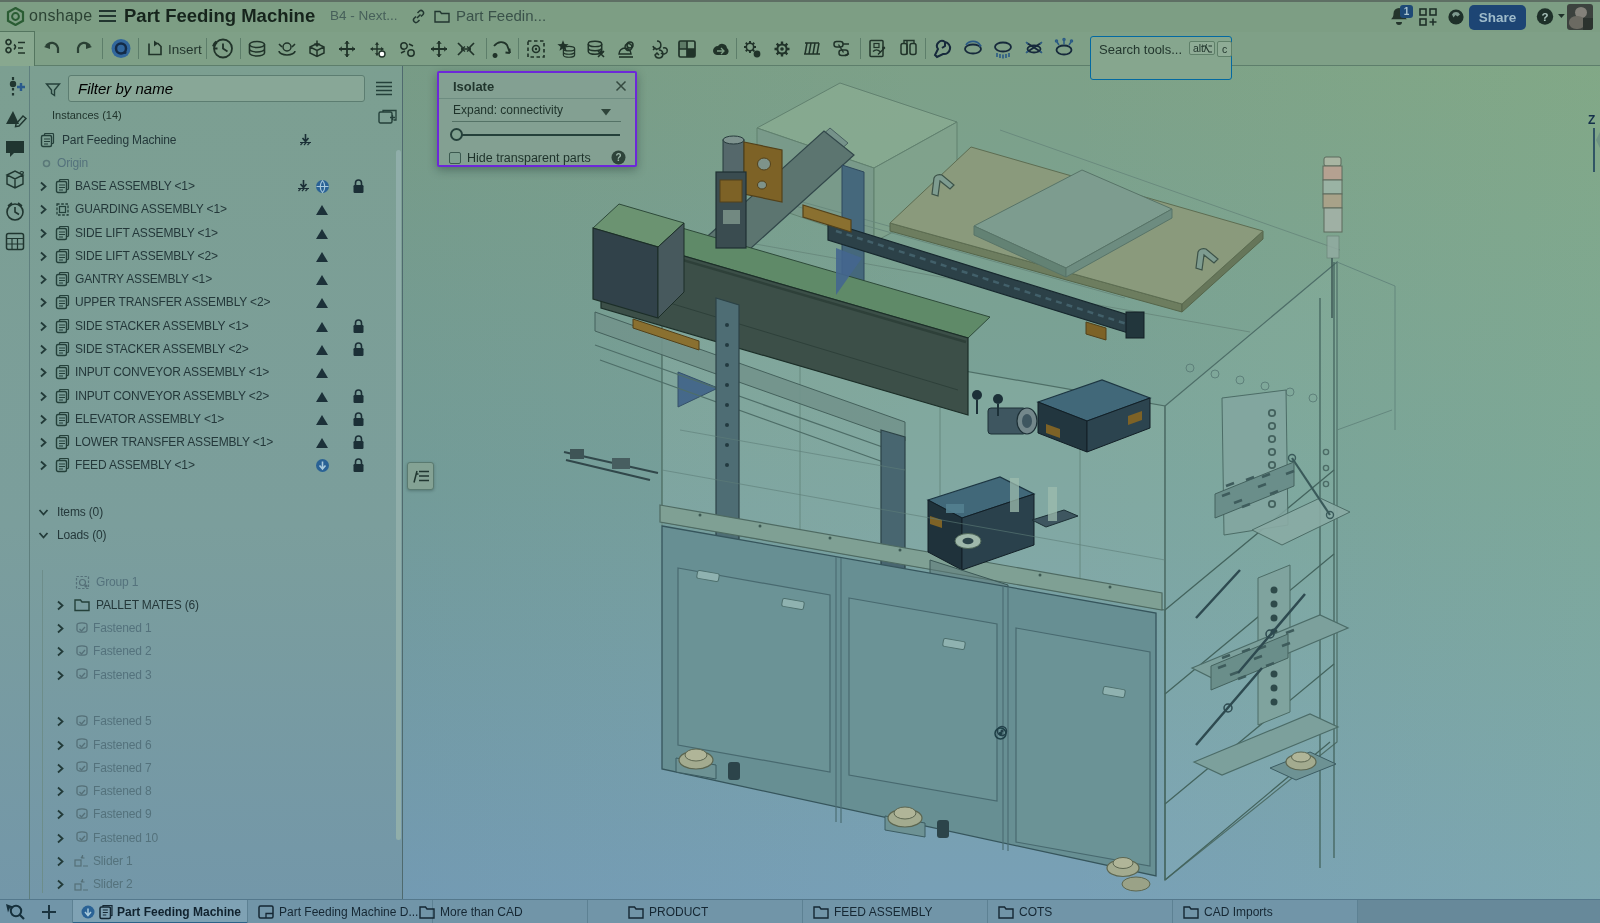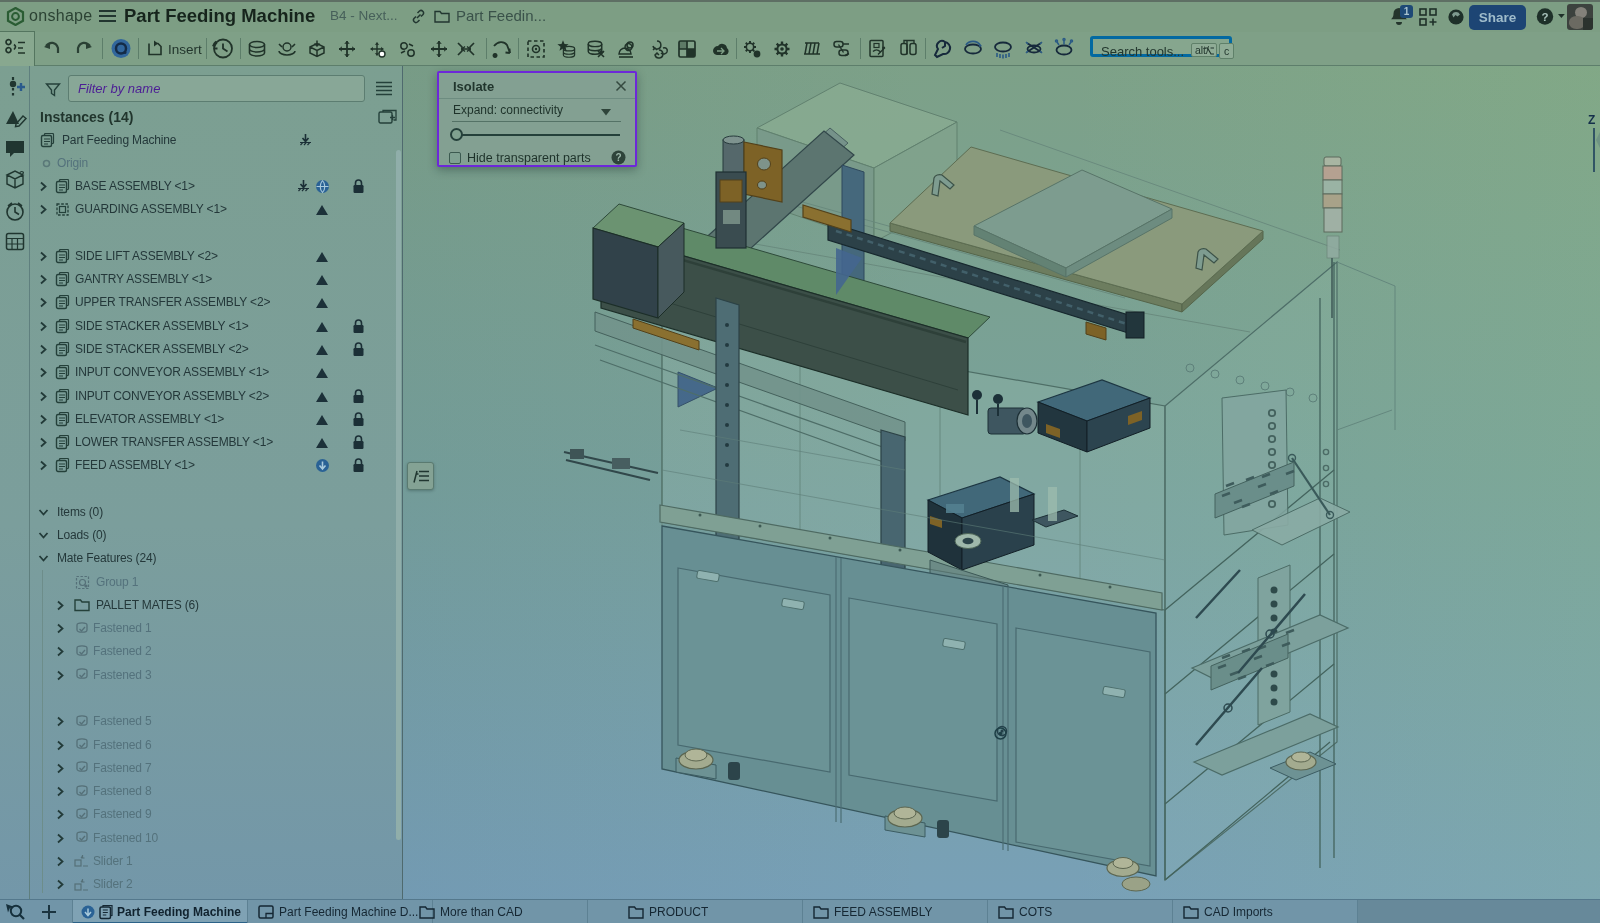--- a/index.html
+++ b/index.html
@@ -489,21 +489,21 @@
       <g transform="translate(1064,17)">
           <ellipse cy="1" rx="7.5" ry="4.5" fill="none" stroke="#16293b" stroke-width="1.8"></ellipse>
           <g stroke="#2a5a85" stroke-width="1.5" fill="none">
             <path d="M-5 -4 l-2 -3 M0 -4.5 v-3.5 M5 -4 l2 -3"></path>
             <circle cx="-7.5" cy="-8" r="1"></circle>
             <circle cx="0" cy="-9.5" r="1"></circle>
             <circle cx="7.5" cy="-8" r="1"></circle>
           </g>
         </g>
     </svg>
-    <div style="position:absolute;left:1090px;top:4px;width:142px;height:21px;background:#86a68e;border:3px solid #0369a1;border-radius:3px">
+    <div style="position:absolute;left:1090px;top:4px;width:142px;height:44px;background:#86a68e;border:1px solid #0369a1;border-radius:3px">
       <span style="position:absolute;left:8px;top:5px;font-size:13px;color:#23372e">Search tools...</span>
       <span style="position:absolute;left:98px;top:4px;width:26px;height:14px;font-size:10.5px;color:#23372e;border:1px solid #5f8069;border-radius:2px;background:#8fac96">&nbsp;alt/<svg style="position:absolute;right:2px;top:3px" width="9" height="8" viewBox="0 0 9 8">
             <path d="M0 1 h2.5 l3.5 6 H9 M5.5 1 H9" stroke="#23372e" stroke-width="1.2" fill="none"></path>
           </svg></span>
       <span style="position:absolute;left:126px;top:4px;font-size:10.5px;color:#23372e;border:1px solid #5f8069;border-radius:2px;background:#8fac96;padding:1px 4px">c</span>
     </div>
   </div>
   <div id="lstrip">
     <svg style="position:absolute;left:4px;top:10px" width="24" height="22" viewBox="0 0 24 22">
       <circle cx="9" cy="8" r="3.2" fill="#203630"></circle>
@@ -527,27 +527,27 @@
     </svg>
     <svg style="position:absolute;left:4px;top:165px" width="22" height="21" viewBox="0 0 22 21">
       <rect x="2.5" y="2.5" width="17" height="16" rx="2" fill="none" stroke="#203630" stroke-width="1.5"></rect>
       <path d="M2.5 7.5 h17 M8 7.5 v11 M13.5 7.5 v11 M2.5 13 h17" stroke="#203630" stroke-width="1.2"></path>
     </svg>
   </div>
   <div id="tree">
     <svg style="position:absolute;left:15px;top:16px" width="16" height="16" viewBox="0 0 16 16">
       <path d="M1.5 2 H14.5 L9.5 8 V13.5 L6.5 11.5 V8 Z" fill="none" stroke="#24403a" stroke-width="1.4"></path>
     </svg>
-    <div style="position:absolute;left:38px;top:9px;width:297px;height:27px;background:#88a797;border:1px solid #5c7d71;border-radius:3px;font-size:13px;font-style:italic;color:#4c1d95;line-height:25px;padding-left:9px">Filter by name</div>
+    <div style="position:absolute;left:38px;top:9px;width:297px;height:27px;background:#88a797;border:1px solid #5c7d71;border-radius:3px;font-size:15px;font-style:italic;color:#000000;line-height:25px;padding-left:9px">Filter by name</div>
     <svg style="position:absolute;left:345px;top:14px" width="18" height="17" viewBox="0 0 18 17">
       <g stroke="#24403a" stroke-width="1.7">
           <path d="M1 2.5 h16 M1 6.5 h16 M1 10.5 h16 M1 14.5 h16"></path>
         </g>
     </svg>
-    <div style="position:absolute;left:10px;top:43px;font-size:14px;font-weight:bold;color:#21352d">Instances (14)</div>
+    <div style="position:absolute;left:22px;top:43px;font-size:11px;font-weight:normal;color:#21352d">Instances (14)</div>
     <svg style="position:absolute;left:348px;top:43px" width="19" height="16" viewBox="0 0 19 16">
       <rect x="1" y="3" width="13" height="11" rx="1.5" fill="none" stroke="#24403a" stroke-width="1.4"></rect>
       <path d="M5 3 V1.5 H18 V11 h-2.5 M14.5 6 v5 M12 8.5 h5" fill="none" stroke="#24403a" stroke-width="1.3"></path>
     </svg>
     <div style="position:absolute;left:12px;top:504px;width:1px;height:323px;background:#6d8d8a"></div>
 <div class="trow" style="top:62.5px">
         <svg style="position:absolute;left:10px;top:4px" width="15" height="15" viewBox="0 0 15 15">
           <rect x="1.5" y="2.5" width="10" height="11" rx="1.5" fill="none" stroke="#24403a" stroke-width="1.4"></rect>
           <path d="M4.5 2.5 v-1 a1 1 0 0 1 1 -1 h7 a1 1 0 0 1 1 1 v8 a1 1 0 0 1 -1 1 h-1" fill="none" stroke="#24403a" stroke-width="1.2"></path>
           <path d="M4 6 h6 M4 8.5 h6 M4 11 h4" stroke="#24403a" stroke-width="1.1"></path>
@@ -591,20 +591,32 @@
         <svg class="chev" style="left:8px" viewBox="0 0 11 11">
           <path d="M3 1.5 l4.5 4 -4.5 4" fill="none" stroke="#223a38" stroke-width="1.8"></path>
         </svg>
         <svg style="position:absolute;left:25px;top:4px" width="15" height="15" viewBox="0 0 15 15">
           <rect x="2" y="2" width="11" height="11" fill="none" stroke="#24403a" stroke-width="1.3" stroke-dasharray="2.6 1.6"></rect>
           <rect x="4.5" y="4.5" width="6" height="6" fill="none" stroke="#24403a" stroke-width="1.2"></rect>
         </svg>
         <span class="lbl" style="left:45px">GUARDING ASSEMBLY &lt;1&gt;</span>
         <div class="tri" style="left:286px"></div>
       </div>
+    <div class="trow" style="top:155.6px">
+        <svg class="chev" style="left:8px" viewBox="0 0 11 11">
+          <path d="M3 1.5 l4.5 4 -4.5 4" fill="none" stroke="#223a38" stroke-width="1.8"></path>
+        </svg>
+        <svg style="position:absolute;left:25px;top:4px" width="15" height="15" viewBox="0 0 15 15">
+          <rect x="1.5" y="2.5" width="10" height="11" rx="1.5" fill="none" stroke="#24403a" stroke-width="1.4"></rect>
+          <path d="M4.5 2.5 v-1 a1 1 0 0 1 1 -1 h7 a1 1 0 0 1 1 1 v8 a1 1 0 0 1 -1 1 h-1" fill="none" stroke="#24403a" stroke-width="1.2"></path>
+          <path d="M4 6 h6 M4 8.5 h6 M4 11 h4" stroke="#24403a" stroke-width="1.1"></path>
+        </svg>
+        <span class="lbl" style="left:45px">SIDE LIFT ASSEMBLY &lt;1&gt;</span>
+        <div class="tri" style="left:286px"></div>
+      </div>
     <div class="trow" style="top:178.8px">
         <svg class="chev" style="left:8px" viewBox="0 0 11 11">
           <path d="M3 1.5 l4.5 4 -4.5 4" fill="none" stroke="#223a38" stroke-width="1.8"></path>
         </svg>
         <svg style="position:absolute;left:25px;top:4px" width="15" height="15" viewBox="0 0 15 15">
           <rect x="1.5" y="2.5" width="10" height="11" rx="1.5" fill="none" stroke="#24403a" stroke-width="1.4"></rect>
           <path d="M4.5 2.5 v-1 a1 1 0 0 1 1 -1 h7 a1 1 0 0 1 1 1 v8 a1 1 0 0 1 -1 1 h-1" fill="none" stroke="#24403a" stroke-width="1.2"></path>
           <path d="M4 6 h6 M4 8.5 h6 M4 11 h4" stroke="#24403a" stroke-width="1.1"></path>
         </svg>
         <span class="lbl" style="left:45px">SIDE LIFT ASSEMBLY &lt;2&gt;</span>
@@ -749,26 +761,20 @@
         <svg class="chev" style="left:8px" viewBox="0 0 11 11">
           <path d="M1.5 3 l4 4.5 4 -4.5" fill="none" stroke="#223a38" stroke-width="1.8"></path>
         </svg>
         <span class="lbl" style="left:27px">Items (0)</span>
       </div>
     <div class="trow" style="top:458.1px">
         <svg class="chev" style="left:8px" viewBox="0 0 11 11">
           <path d="M1.5 3 l4 4.5 4 -4.5" fill="none" stroke="#223a38" stroke-width="1.8"></path>
         </svg>
         <span class="lbl" style="left:27px">Loads (0)</span>
-      </div>
-    <div class="trow" style="top:481.4px">
-        <svg class="chev" style="left:8px" viewBox="0 0 11 11">
-          <path d="M1.5 3 l4 4.5 4 -4.5" fill="none" stroke="#223a38" stroke-width="1.8"></path>
-        </svg>
-        <span class="lbl" style="left:27px">Mate Features (24)</span>
       </div>
     <div class="trow" style="top:504.6px">
         <svg style="position:absolute;left:45px;top:4px" width="15" height="15" viewBox="0 0 15 15">
           <rect x="1.5" y="1.5" width="12" height="12" fill="none" stroke="#557078" stroke-width="1.2" stroke-dasharray="2.4 1.6"></rect>
           <circle cx="7.5" cy="7.5" r="3" fill="none" stroke="#557078" stroke-width="1.2"></circle>
           <circle cx="11" cy="11" r="1.6" fill="#557078"></circle>
         </svg>
         <span class="lbl gray" style="left:66px">Group 1</span>
       </div>
     <div class="trow" style="top:527.9px">

